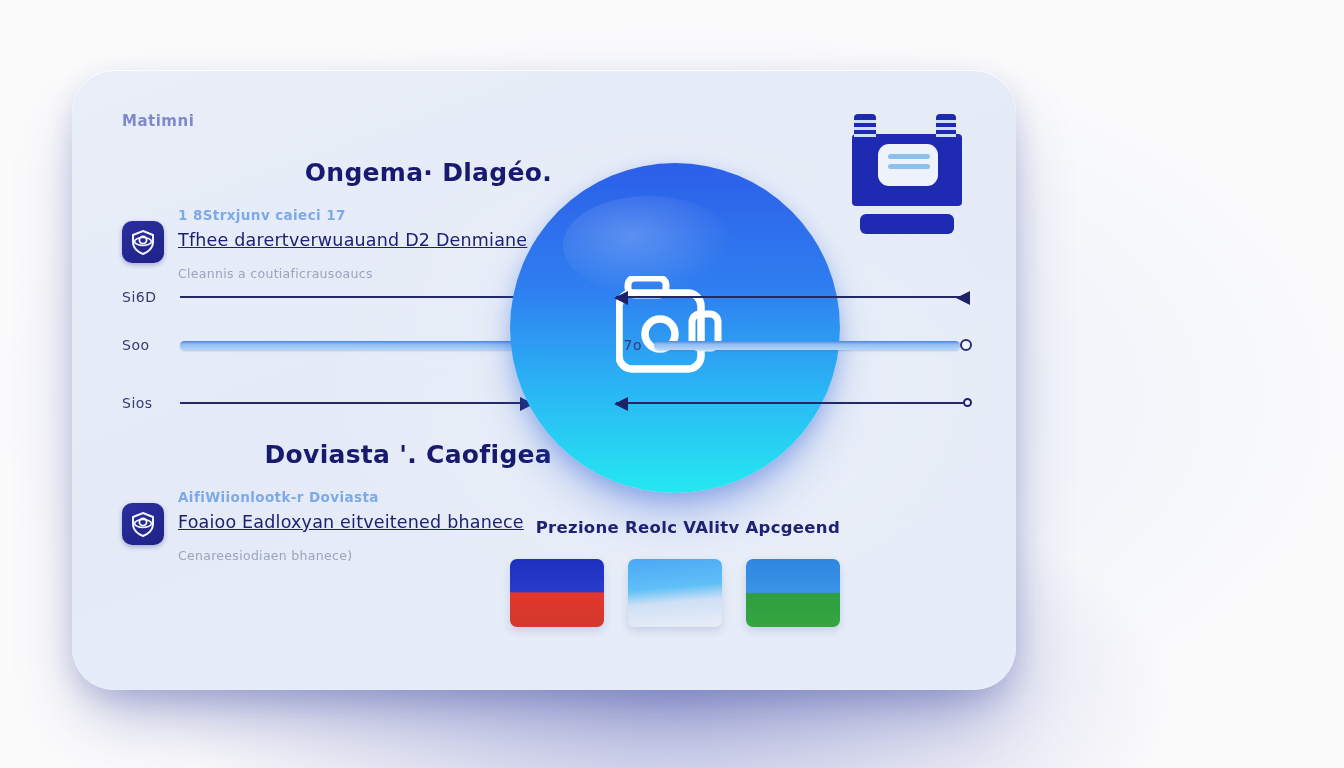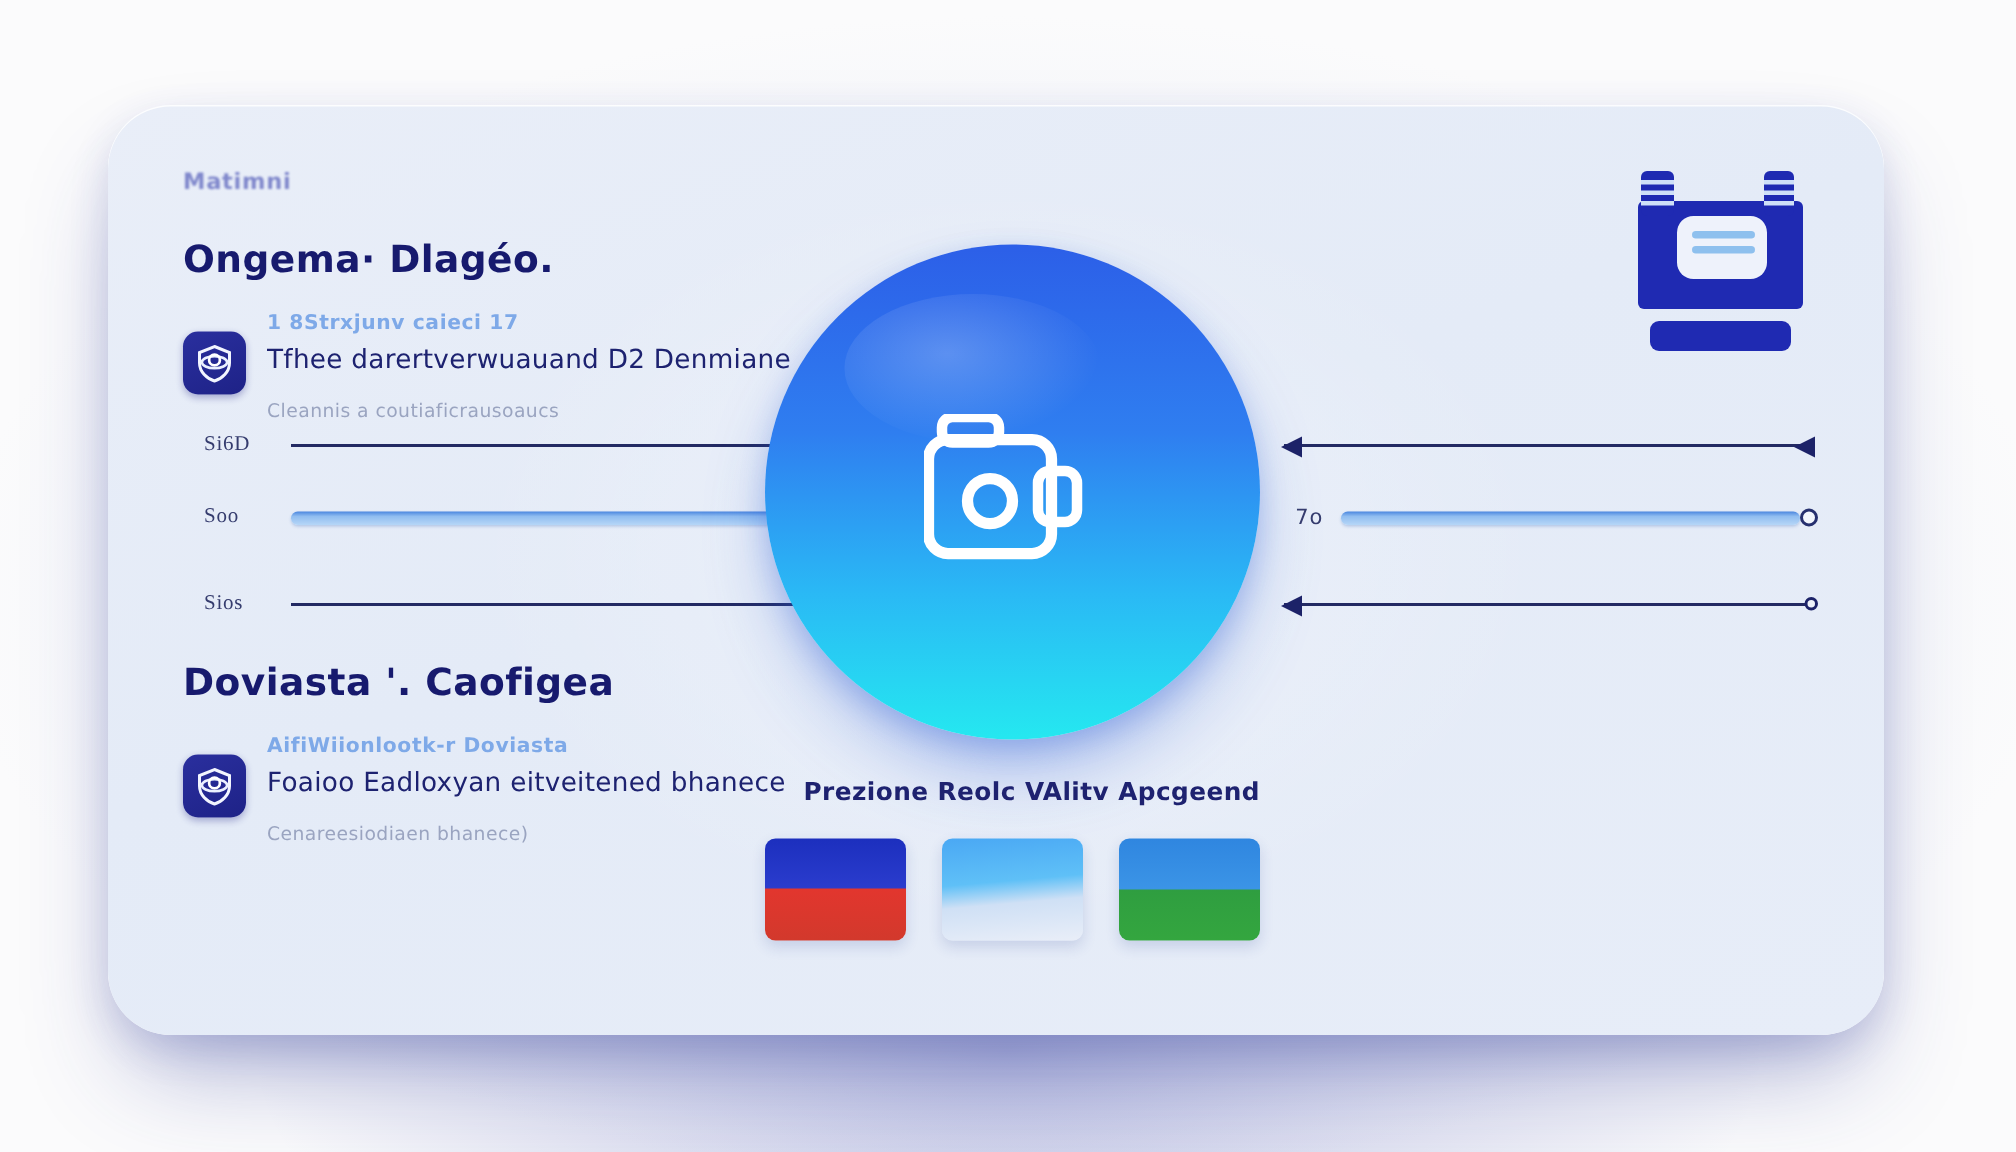--- a/index.html
+++ b/index.html
@@ -26,21 +26,21 @@
       radial-gradient(ellipse 700px 320px at 672px 700px, rgba(60,70,175,0.30), rgba(60,70,175,0.0) 72%),
       radial-gradient(ellipse 900px 500px at 672px 400px, rgba(225,232,246,0.85), rgba(251,251,252,0) 78%);
     pointer-events: none;
   }
 
   
   .card {
     position: absolute;
     left: 72px;
     top: 70px;
-    width: 1184px;
+    width: 944px;
     height: 620px;
     border-radius: 42px;
     background: linear-gradient(160deg, #e9eef8 0%, #e4ebf7 45%, #e7edf8 100%);
     box-shadow:
       0 36px 70px -18px rgba(46,58,150,0.42),
       0 10px 26px rgba(46,58,150,0.16),
       0 1px 0 rgba(255,255,255,0.85) inset;
     overflow: hidden;
   }
 
@@ -72,20 +72,21 @@
     overflow: hidden;
   }
 
   .section-title {
     margin-top: 26px;
     font-size: 25px;
     font-weight: bold;
     letter-spacing: 0.3px;
     color: #171a6e;
     white-space: nowrap;
+    text-align: right;
   }
 
   .feature-row {
     margin-top: 18px;
     display: flex;
     align-items: flex-start;
     gap: 14px;
   }
 
   .badge-icon {
@@ -112,39 +113,39 @@
     overflow: hidden;
   }
 
   .feat-main {
     margin-top: 7px;
     font-size: 17.5px;
     color: #1d2270;
     letter-spacing: 0.2px;
     white-space: nowrap;
     overflow: hidden;
+    text-decoration: underline;
   }
 
   .feat-caption {
     margin-top: 16px;
     font-size: 12.5px;
     color: #9aa4c0;
     letter-spacing: 0.3px;
     filter: blur(0.35px);
     white-space: nowrap;
     overflow: hidden;
   }
 
   
   .tracks-left {
     position: absolute;
-    left: 64px;
+    left: 50px;
     top: 212px;
     width: 410px;
-    font-family: Liberation Serif, serif;
   }
 
   .track-row {
     display: flex;
     align-items: center;
     height: 30px;
     gap: 12px;
   }
   .track-row + .track-row { margin-top: 18px; }
   .track-row.gap-lg { margin-top: 28px; }

